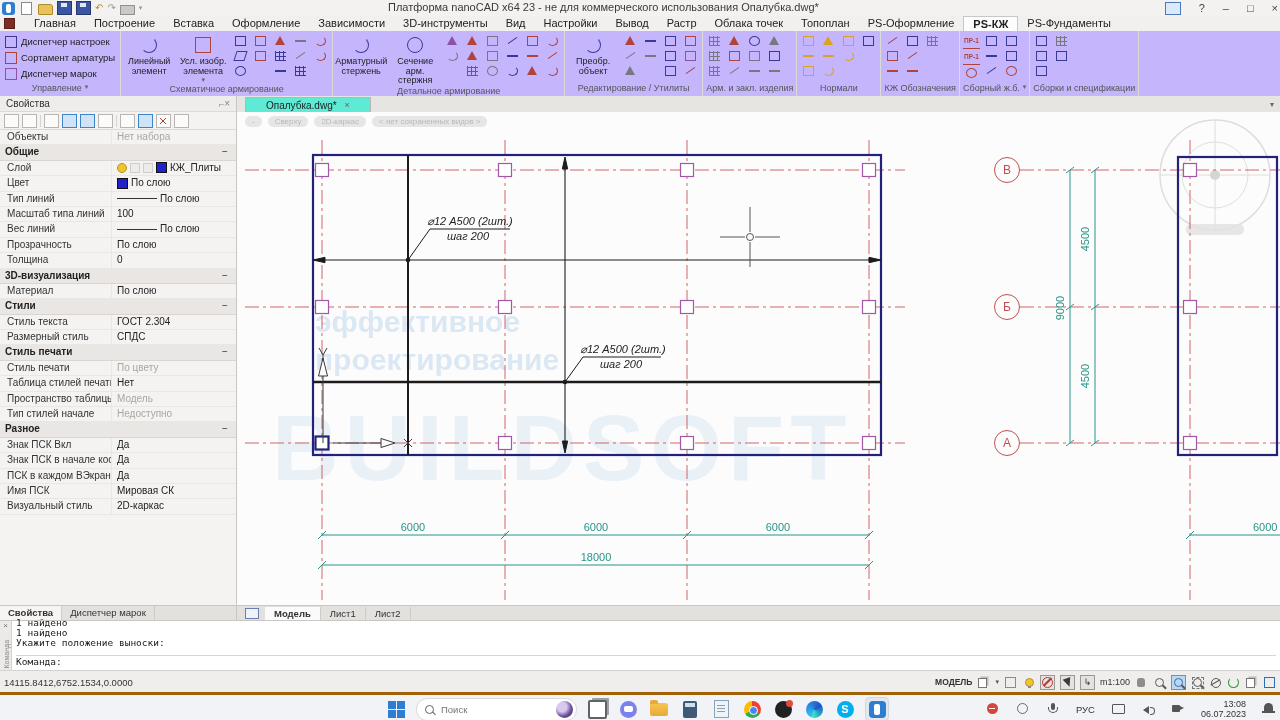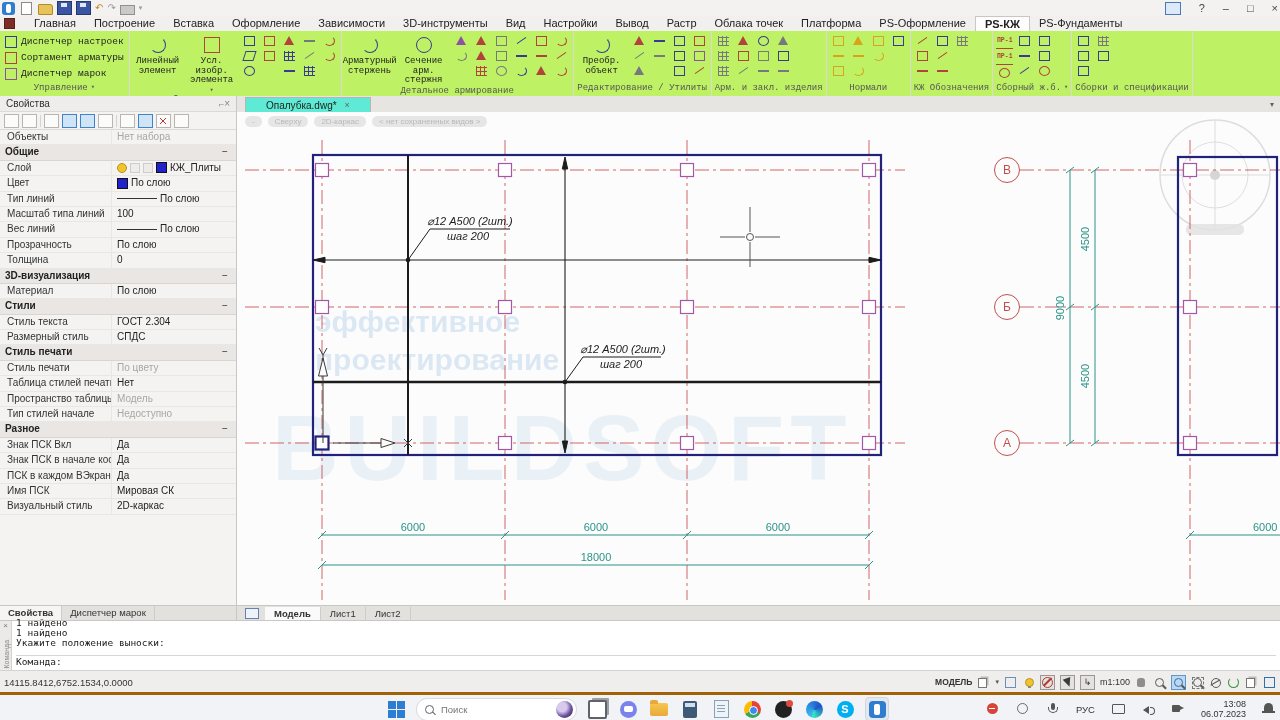--- a/index.html
+++ b/index.html
@@ -21,21 +21,21 @@
   #title-text{position:absolute;left:388px;top:1px;font-size:11px;color:#3a3a3a;white-space:nowrap;}
   #wincontrols{position:absolute;right:2px;top:0;display:flex;align-items:center;gap:18px;height:16px;}
   .wc{font-size:11px;color:#444;line-height:14px;}
   #win-preview{width:14px;height:11px;border:1px solid #4a78b8;background:#dce9f8;}
   
   #menubar{position:absolute;left:0;top:16px;width:1280px;height:15px;background:#f2f0ef;border-bottom:1px solid #d8d5d2;display:flex;align-items:center;}
   #menu-app-icon{width:9px;height:9px;margin:0 10px 0 4px;background:#7d2c26;border:1px solid #5a1f1b;}
   .mtab{font-size:11px;padding:0 9px;height:15px;line-height:15px;color:#222;}
   .mtab.active{background:#fdfdfd;border:1px solid #c9c6c3;border-bottom:none;font-weight:bold;}
   
-  #ribbon{position:absolute;left:0;top:31px;width:1280px;height:65px;background:#bef264;border-bottom:1px solid #c9c6c3;display:flex;overflow:hidden;font-family:Liberation Mono, monospace;}
+  #ribbon{position:absolute;left:0;top:31px;width:1280px;height:65px;background:#c4b5fd;border-bottom:1px solid #c9c6c3;display:flex;overflow:hidden;}
   .rgroup{display:flex;flex-direction:column;border-right:1px solid #dcd9d6;padding:1px 3px 0 3px;}
   .rbody{flex:1;display:flex;align-items:flex-start;gap:4px;}
   .rlabel{height:13px;font-size:9px;color:#555;text-align:center;display:flex;align-items:flex-start;justify-content:center;gap:3px;}
   .rstack{display:flex;flex-direction:column;justify-content:flex-start;gap:1px;padding-top:2px;}
   .rrow{display:flex;align-items:center;gap:4px;height:15px;padding:0 2px;font-size:9.5px;white-space:nowrap;}
   .si{width:10px;height:10px;border:1.2px solid var(--c,#3a3a96);flex:0 0 auto;}
   .rbig{width:50px;display:flex;flex-direction:column;align-items:center;padding-top:3px;}
   .blbl{font-size:9px;line-height:9.5px;text-align:center;white-space:pre-line;}
   .arr{font-size:7px;color:#666;}
   .rcols{display:flex;gap:3px;padding-top:2px;}
@@ -187,20 +187,21 @@
     <div class="qat">
       <span class="qi doc"></span>
       <span class="qi fold"></span>
       <span class="qi save"></span>
       <span class="qi save"></span>
       <span class="glyph">↶</span>
       <span class="glyph dim">↷</span>
       <span class="qi print"></span>
       <span class="glyph dim" style="font-size:7px">▾</span>
     </div>
+    <div id="title-text">Платформа nanoCAD x64 23 - не для коммерческого использования Опалубка.dwg*</div>
     <div id="wincontrols">
       <span id="win-preview"></span>
       <span class="wc">?</span>
       <span class="wc">–</span>
       <span class="wc">□</span>
       <span class="wc">×</span>
     </div>
   </div>
 
   <div id="menubar">
@@ -210,21 +211,21 @@
         <div class="mtab">Построение</div>
         <div class="mtab">Вставка</div>
         <div class="mtab">Оформление</div>
         <div class="mtab">Зависимости</div>
         <div class="mtab">3D-инструменты</div>
         <div class="mtab">Вид</div>
         <div class="mtab">Настройки</div>
         <div class="mtab">Вывод</div>
         <div class="mtab">Растр</div>
         <div class="mtab">Облака точек</div>
-        <div class="mtab">Платформа</div>
+        <div class="mtab">Топоплан</div>
         <div class="mtab">PS-Оформление</div>
         <div class="mtab active">PS-КЖ</div>
         <div class="mtab">PS-Фундаменты</div>
       </div>
   </div>
 
   <div id="ribbon">
       <div class="rgroup">
         <div class="rbody">
           <div class="rstack">

